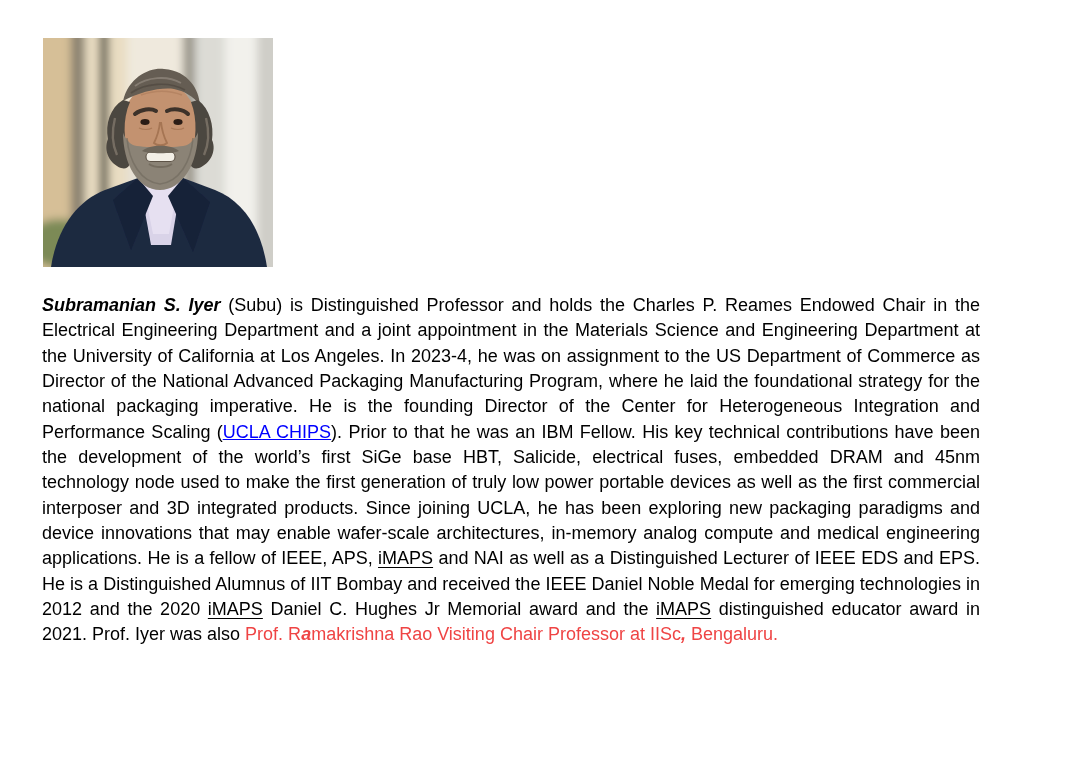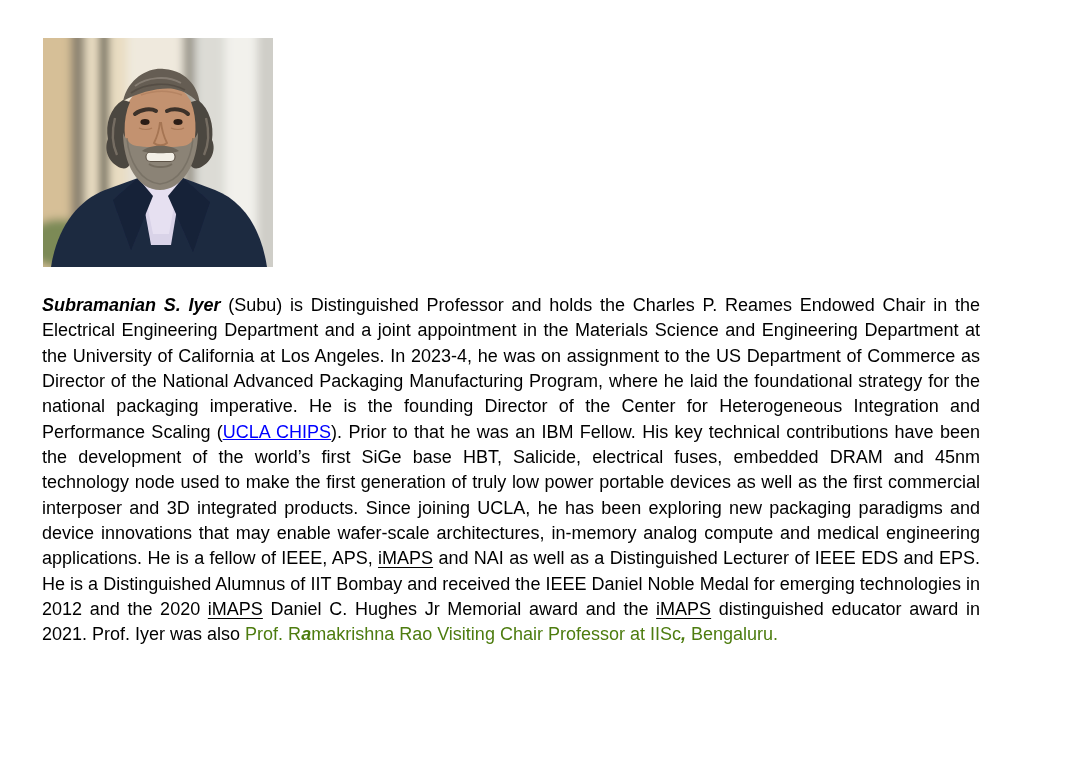--- a/index.html
+++ b/index.html
@@ -30,21 +30,21 @@
     margin-top:20px;
   }
   .sp{
     text-decoration-line:underline;
     text-decoration-style:wavy;
     text-decoration-color:#ff1e00;
     text-decoration-thickness:1px;
     text-underline-offset:3px;
     text-decoration:underline;
   }
-  .gray{color:#4d7c0f;}
+  .gray{color:#ef4444;}
 </style>
 </head>
 <body>
 
 <div class="page">
 
   <div class="photo">
     <svg viewBox="0 0 230 229" width="230" height="229" aria-hidden="true">
       <defs>
         <filter id="bgblur" x="-20%" y="-20%" width="140%" height="140%">

